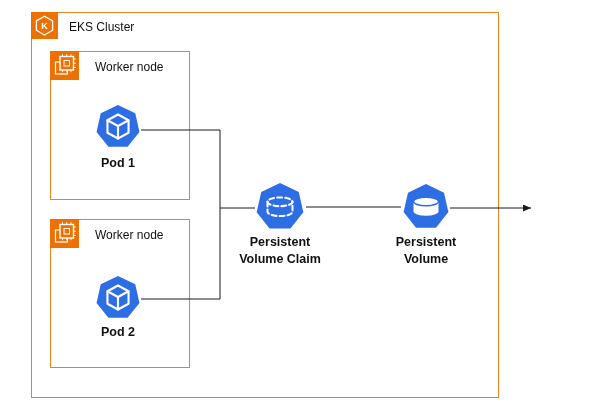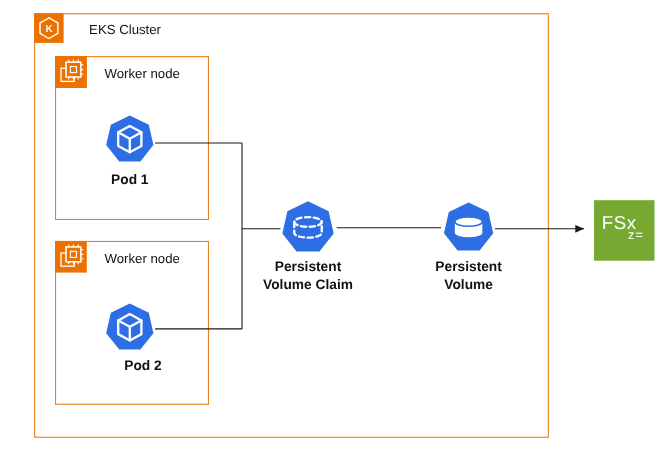--- a/index.html
+++ b/index.html
@@ -46,21 +46,21 @@
     <line x1="306" y1="207" x2="401" y2="207" stroke="#1a1a1a" stroke-width="1"></line>
     <line x1="450" y1="208" x2="531" y2="208" stroke="#1a1a1a" stroke-width="1" marker-end="url(#arrow)"></line>
   </svg>
 
   <div class="group-box" style="left:31px;top:12px;width:468px;height:386px;">
     <svg class="group-icon" width="27" height="27" viewBox="0 0 27 27">
       <rect x="0" y="0" width="27" height="27" fill="#ED7100"></rect>
       <polygon points="13.5,4.2 21.6,8.9 21.6,18.3 13.5,23 5.4,18.3 5.4,8.9" fill="none" stroke="#ffffff" stroke-width="1.3" stroke-linejoin="round"></polygon>
       <text x="13.5" y="17.2" text-anchor="middle" font-size="9" font-weight="bold" fill="#ffffff">K</text>
     </svg>
-    <div class="group-label" style="left:37px;top:7px;margin-left:12px;">EKS Cluster</div>
+    <div class="group-label" style="left:37px;top:7px;">EKS Cluster</div>
   </div>
 
   <div class="group-box" style="left:50px;top:51px;width:140px;height:149px;">
     <svg class="group-icon" width="29" height="29" viewBox="0 0 29 29">
       <rect x="0" y="0" width="29" height="29" fill="#ED7100"></rect>
       <rect x="5.5" y="11" width="12" height="12" fill="none" stroke="#ffffff" stroke-width="1.2"></rect>
       <rect x="10" y="5.5" width="13.5" height="13.5" fill="#ED7100" stroke="#ffffff" stroke-width="1.4"></rect>
       <rect x="14" y="9.5" width="5.5" height="5.5" fill="none" stroke="#ffffff" stroke-width="1"></rect>
       <g stroke="#ffffff" stroke-width="1">
         <line x1="12.5" y1="3.2" x2="12.5" y2="5.5"></line>
@@ -109,38 +109,34 @@
   <div class="node-label" style="left:68px;top:155px;width:100px;">Pod 1</div>
 
   <svg class="node-icon" style="left:95px;top:275px;" width="46" height="46" viewBox="0 0 48 48">
     <polygon points="24,1 6,9.7 1.6,29.1 14,44.7 34,44.7 46.4,29.1 42,9.7" fill="#2E6EE5"></polygon>
     <g fill="none" stroke="#ffffff" stroke-width="2.2" stroke-linejoin="round" stroke-linecap="round">
       <polygon points="24,11 35,17 24,23 13,17"></polygon>
       <path d="M13,17 L13,30 L24,36 L35,30 L35,17"></path>
       <line x1="24" y1="23" x2="24" y2="36"></line>
     </g>
   </svg>
-  <div class="node-label" style="left:80px;top:324px;width:100px;">Pod 2</div>
+  <div class="node-label" style="left:68px;top:324px;width:100px;">Pod 2</div>
 
   <svg class="node-icon" style="left:255px;top:182px;" width="50" height="50" viewBox="0 0 48 48">
     <polygon points="24,1 6,9.7 1.6,29.1 14,44.7 34,44.7 46.4,29.1 42,9.7" fill="#2E6EE5"></polygon>
     <g fill="none" stroke="#ffffff" stroke-width="2" stroke-dasharray="4.5 3" stroke-linecap="round">
       <ellipse cx="24" cy="19" rx="12" ry="4.2"></ellipse>
       <path d="M12,19 L12,28.5 A12,4.2 0 0 0 36,28.5 L36,19"></path>
     </g>
   </svg>
   <div class="node-label" style="left:230px;top:234px;width:100px;">Persistent
 Volume Claim</div>
 
   <svg class="node-icon" style="left:402px;top:183px;" width="48" height="48" viewBox="0 0 48 48">
     <polygon points="24,1 6,9.7 1.6,29.1 14,44.7 34,44.7 46.4,29.1 42,9.7" fill="#2E6EE5"></polygon>
     <path d="M11.5,18.5 L11.5,28.5 A12.5,4.2 0 0 0 36.5,28.5 L36.5,18.5 Z" fill="#ffffff"></path>
     <ellipse cx="24" cy="18.5" rx="12.5" ry="4.2" fill="#ffffff" stroke="#2E6EE5" stroke-width="1.4"></ellipse>
   </svg>
   <div class="node-label" style="left:376px;top:234px;width:100px;">Persistent
 Volume</div>
 
-  <div class="fsx-box">
-    <span class="fsx-main">FSx</span>
-    <span class="fsx-sub">z=</span>
-  </div>
 
 </div>
 
 </body></html>

